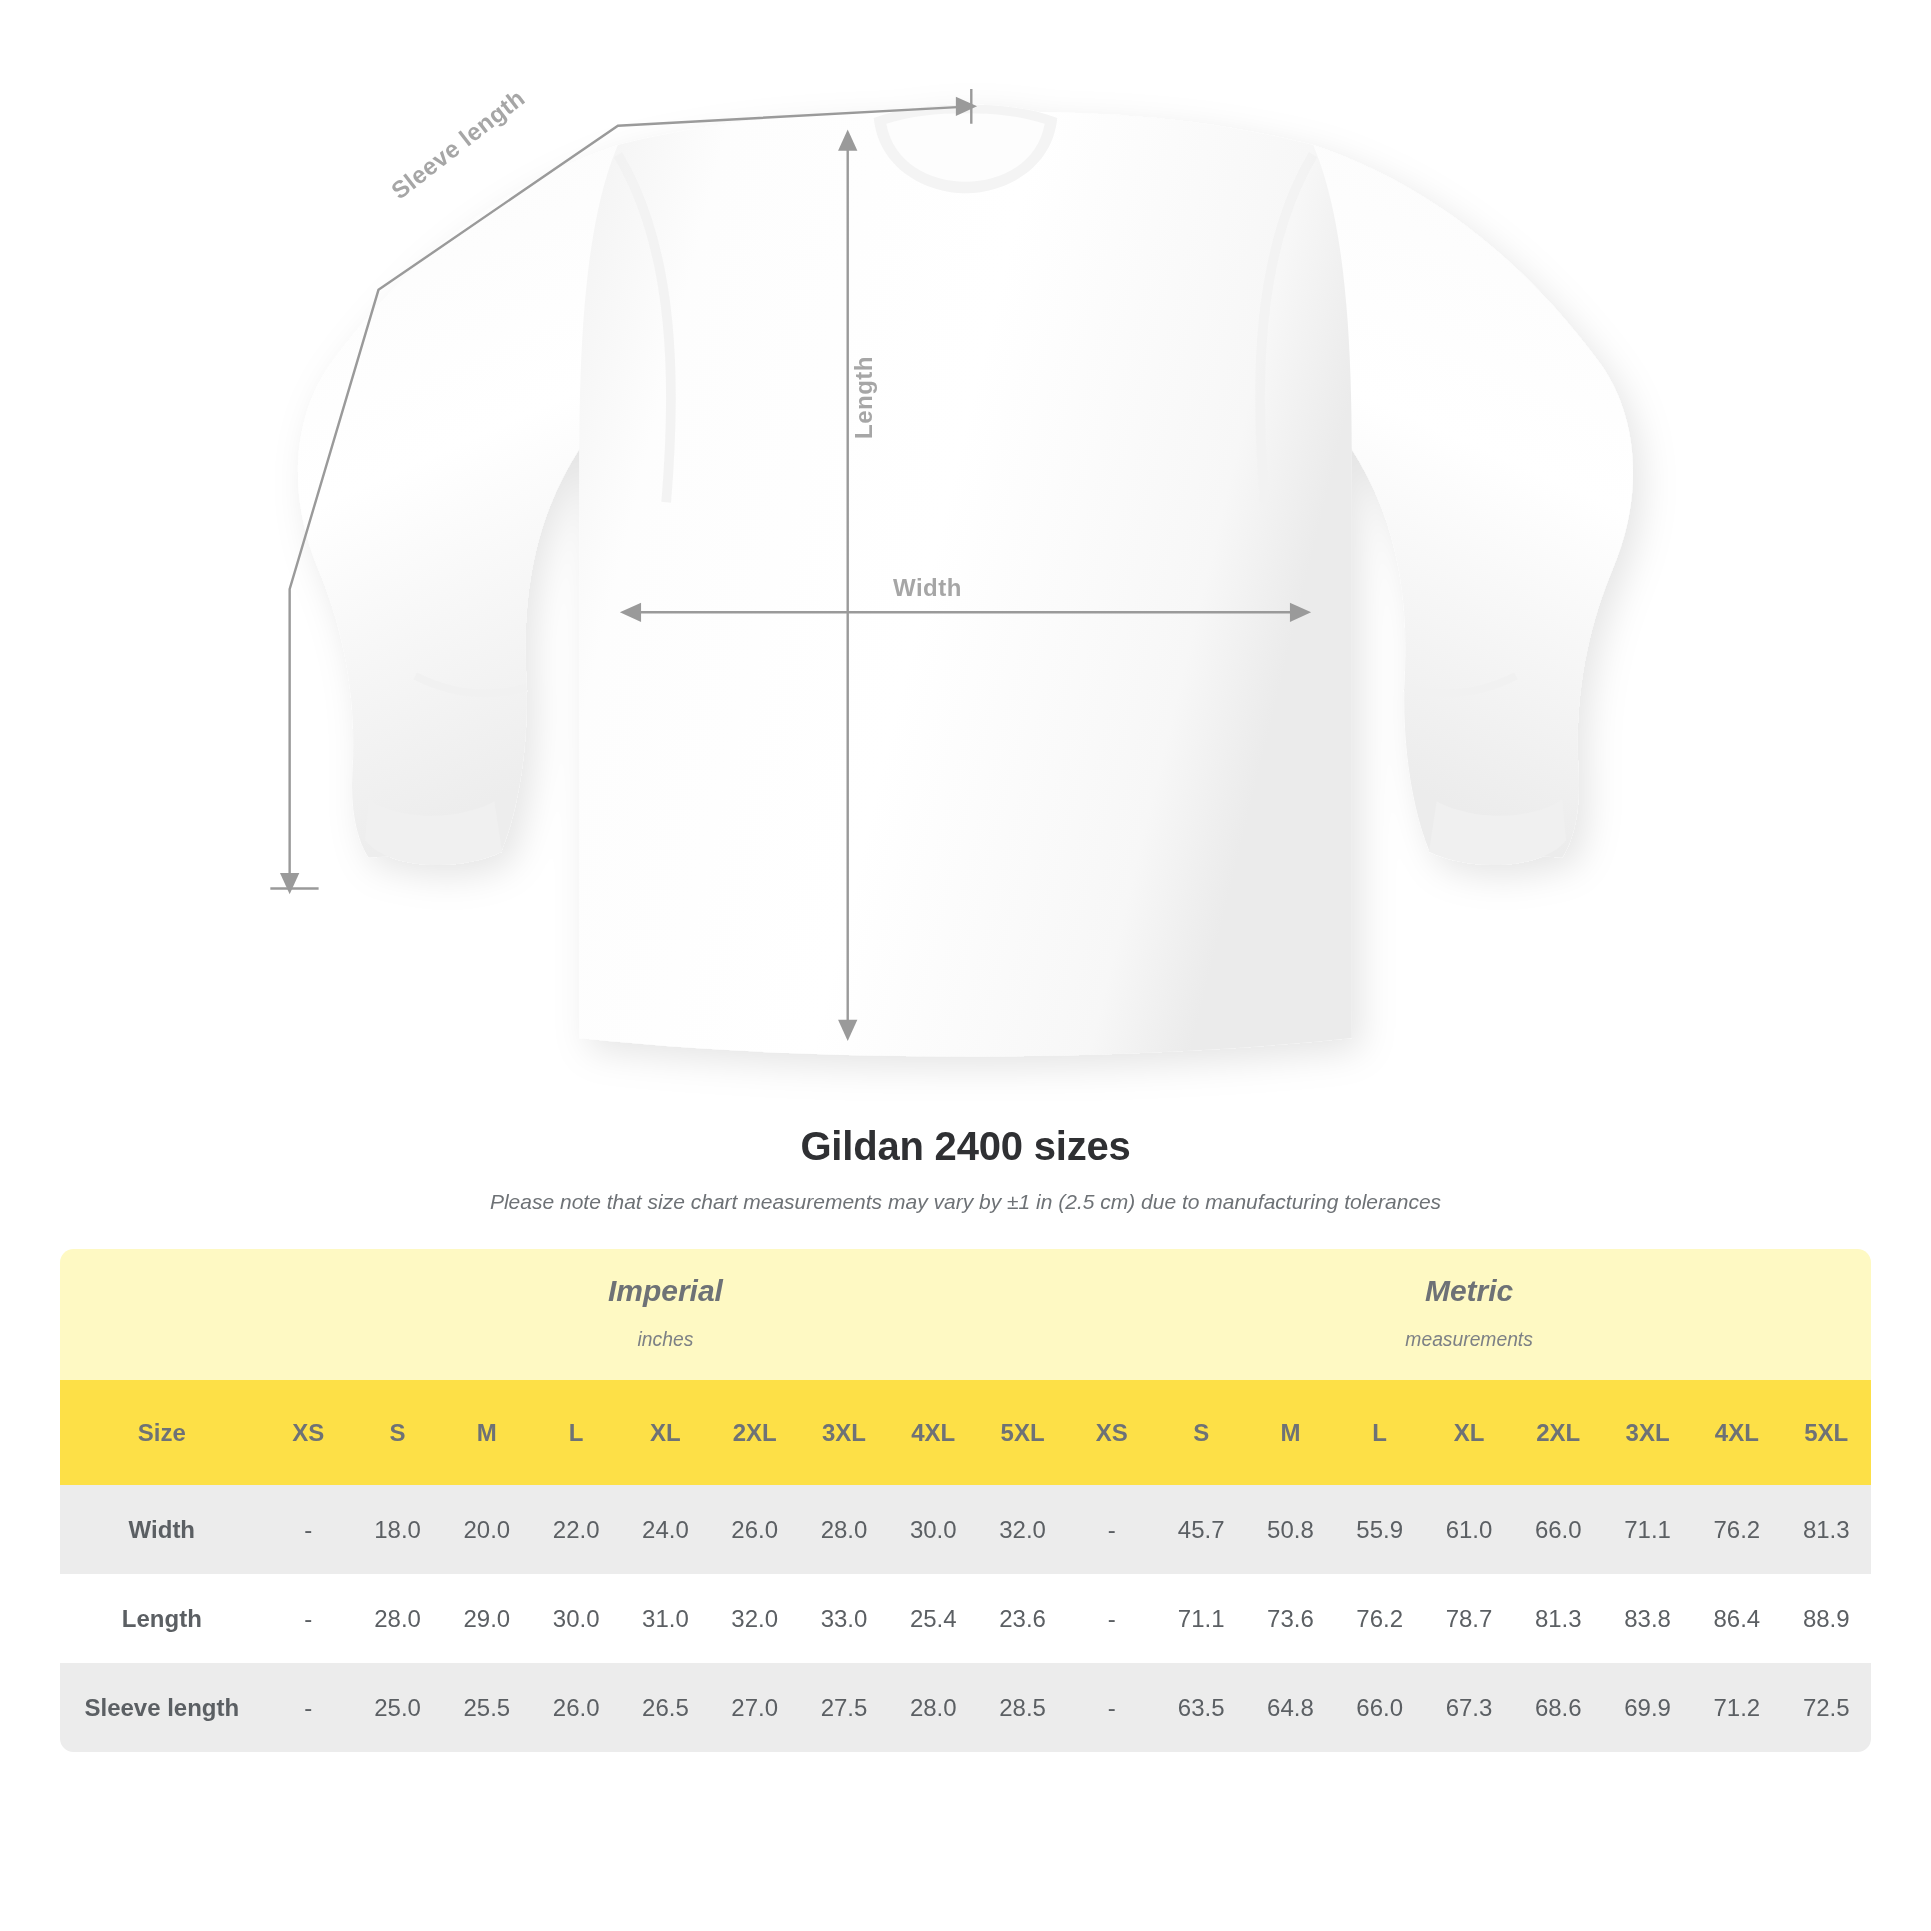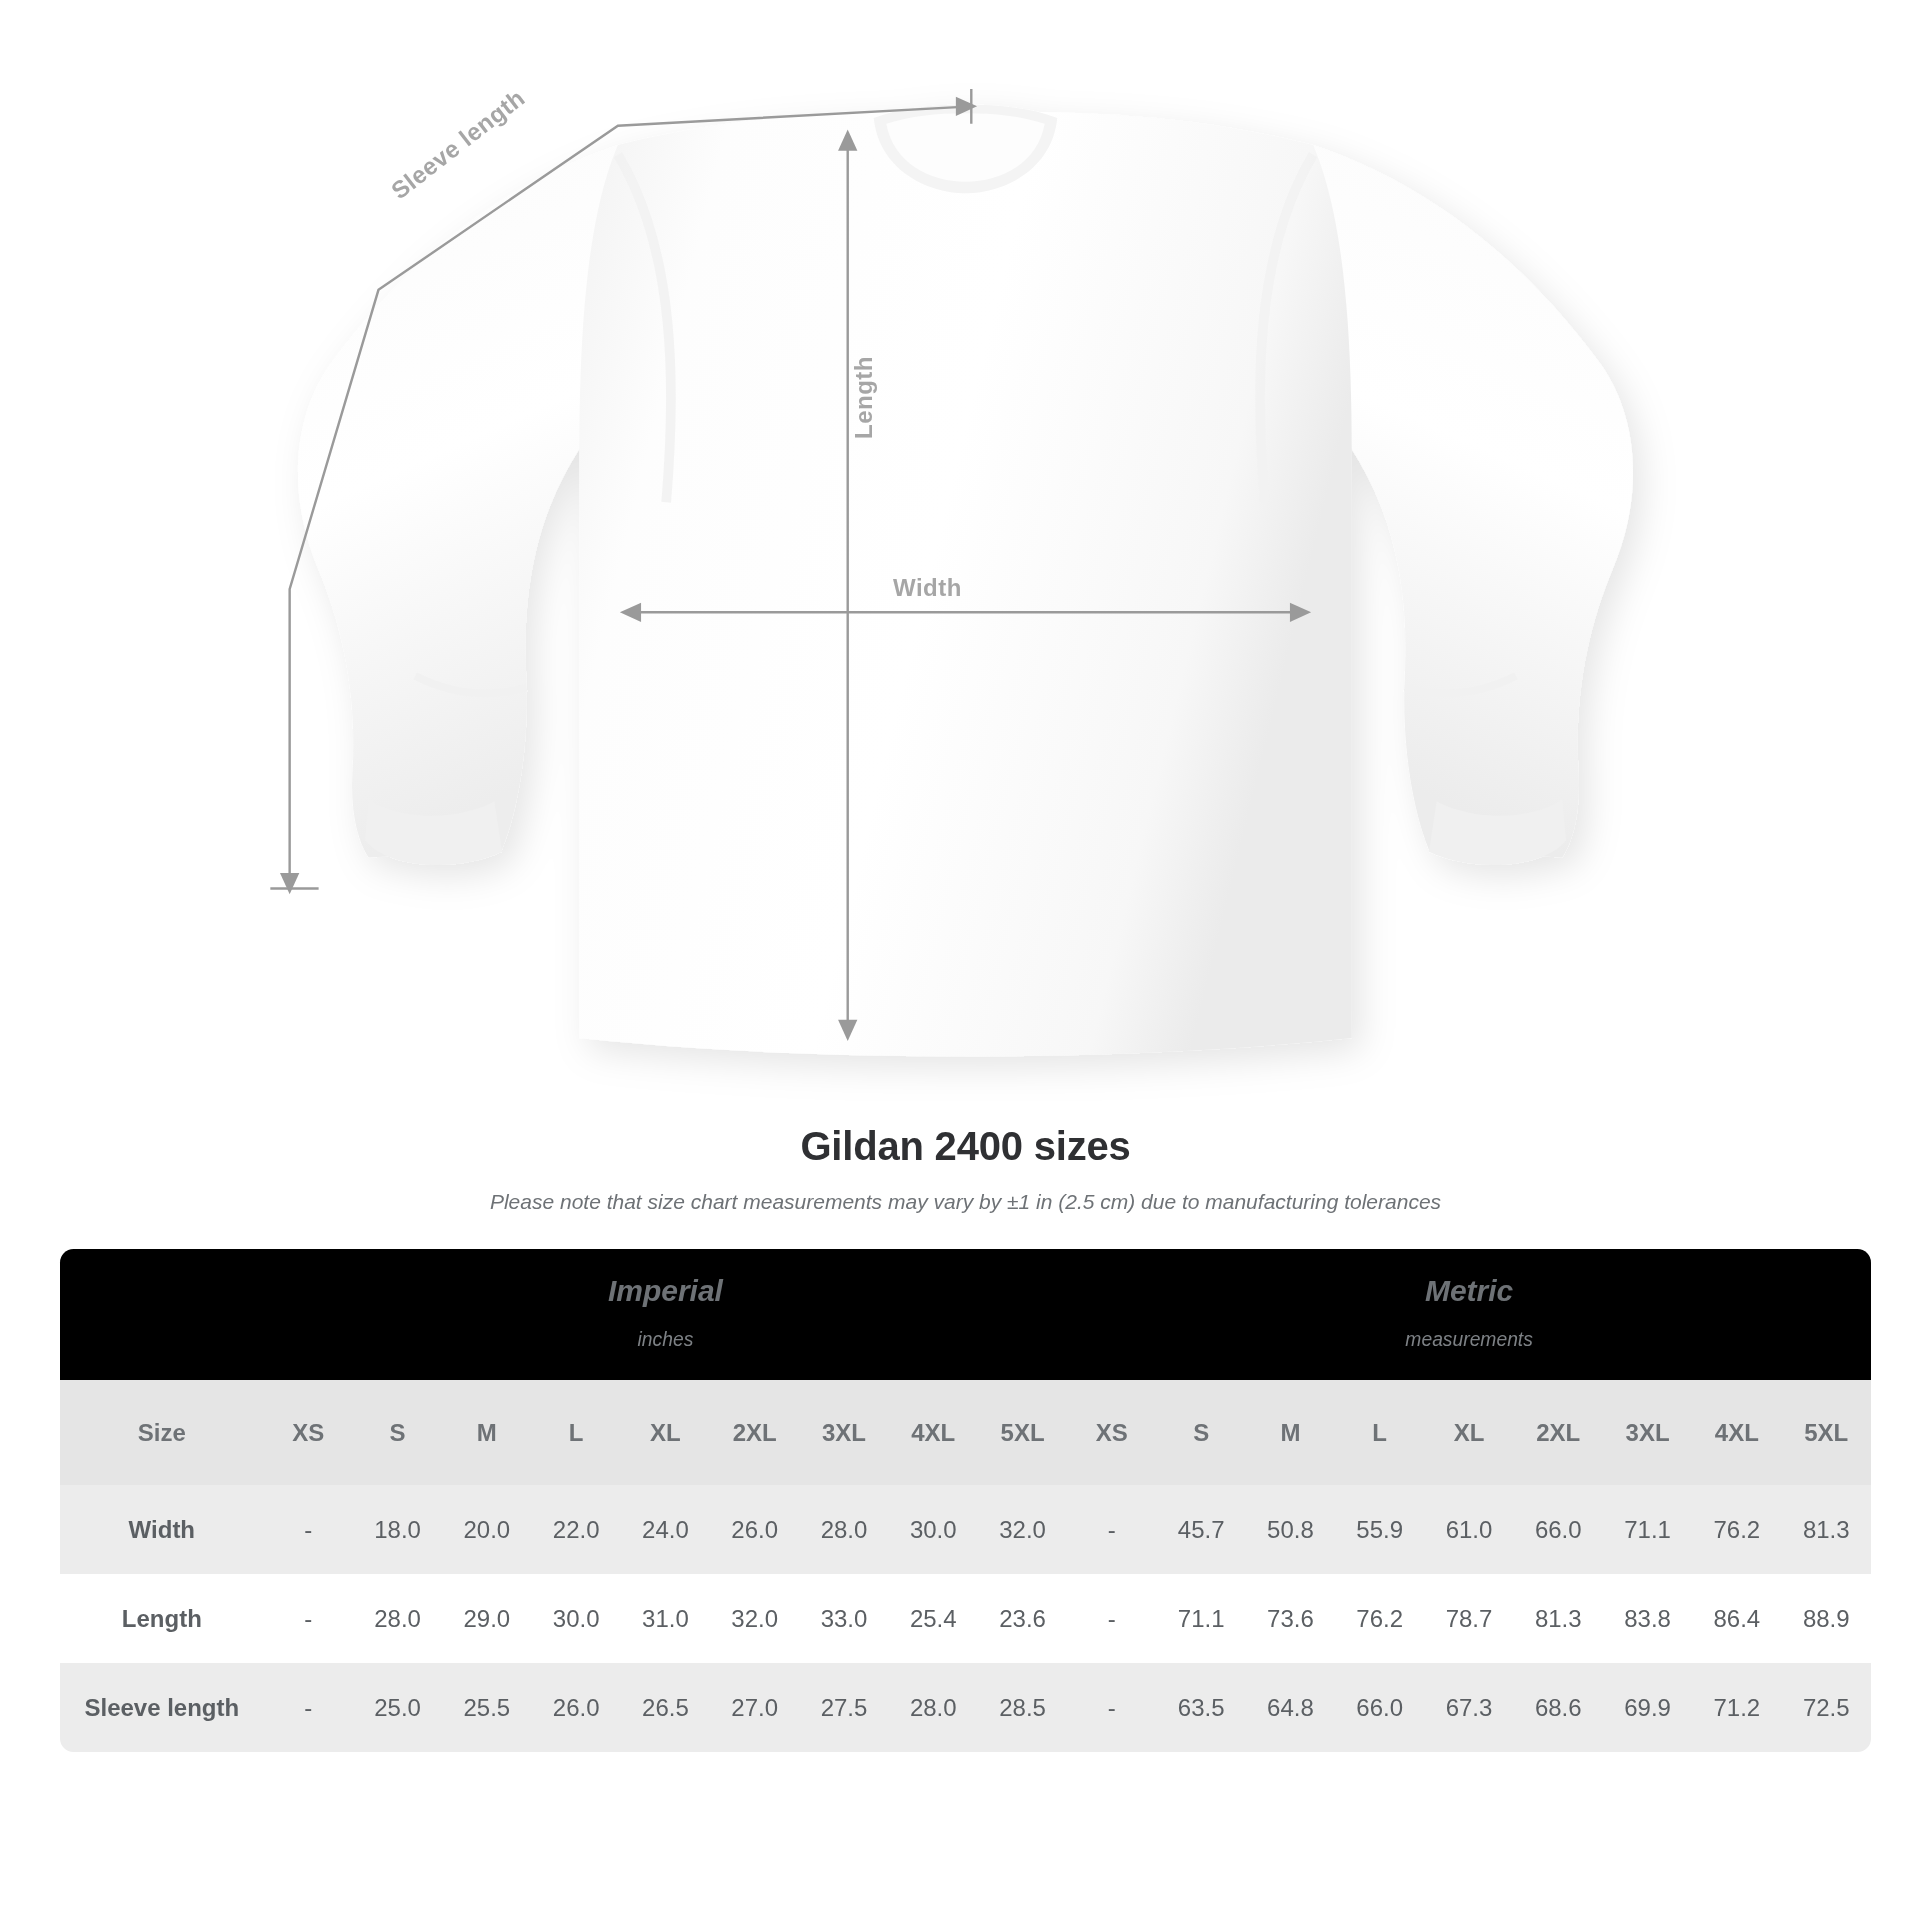--- a/index.html
+++ b/index.html
@@ -72,21 +72,21 @@
   
   #table-wrap {
     margin: 35px 60px 0 60px;
   }
   table.size-table {
     width: 1811px;
     border-collapse: collapse;
     table-layout: fixed;
   }
   table.size-table tr.unit-row > td {
-    background: #000000;
+    background: #fef9c3;
     text-align: center;
     vertical-align: middle;
     padding: 25px 0 29px 0;
   }
   .unit-main {
     font-size: 30px;
     font-weight: bold;
     font-style: italic;
     color: #6e7276;
   }
@@ -94,21 +94,21 @@
     font-size: 19.3px;
     font-style: italic;
     color: #7d8185;
     margin-top: 21px;
   }
   .corner-cell { background: #ececec; }
   table.size-table td {
     border: none;
   }
   tr.header-row td {
-    background: #e5e5e5;
+    background: #fde047;
     height: 105px;
     text-align: center;
     font-size: 24px;
     font-weight: bold;
     color: #6e7276;
   }
   tr.data-row td {
     height: 89px;
     text-align: center;
     font-size: 24px;

